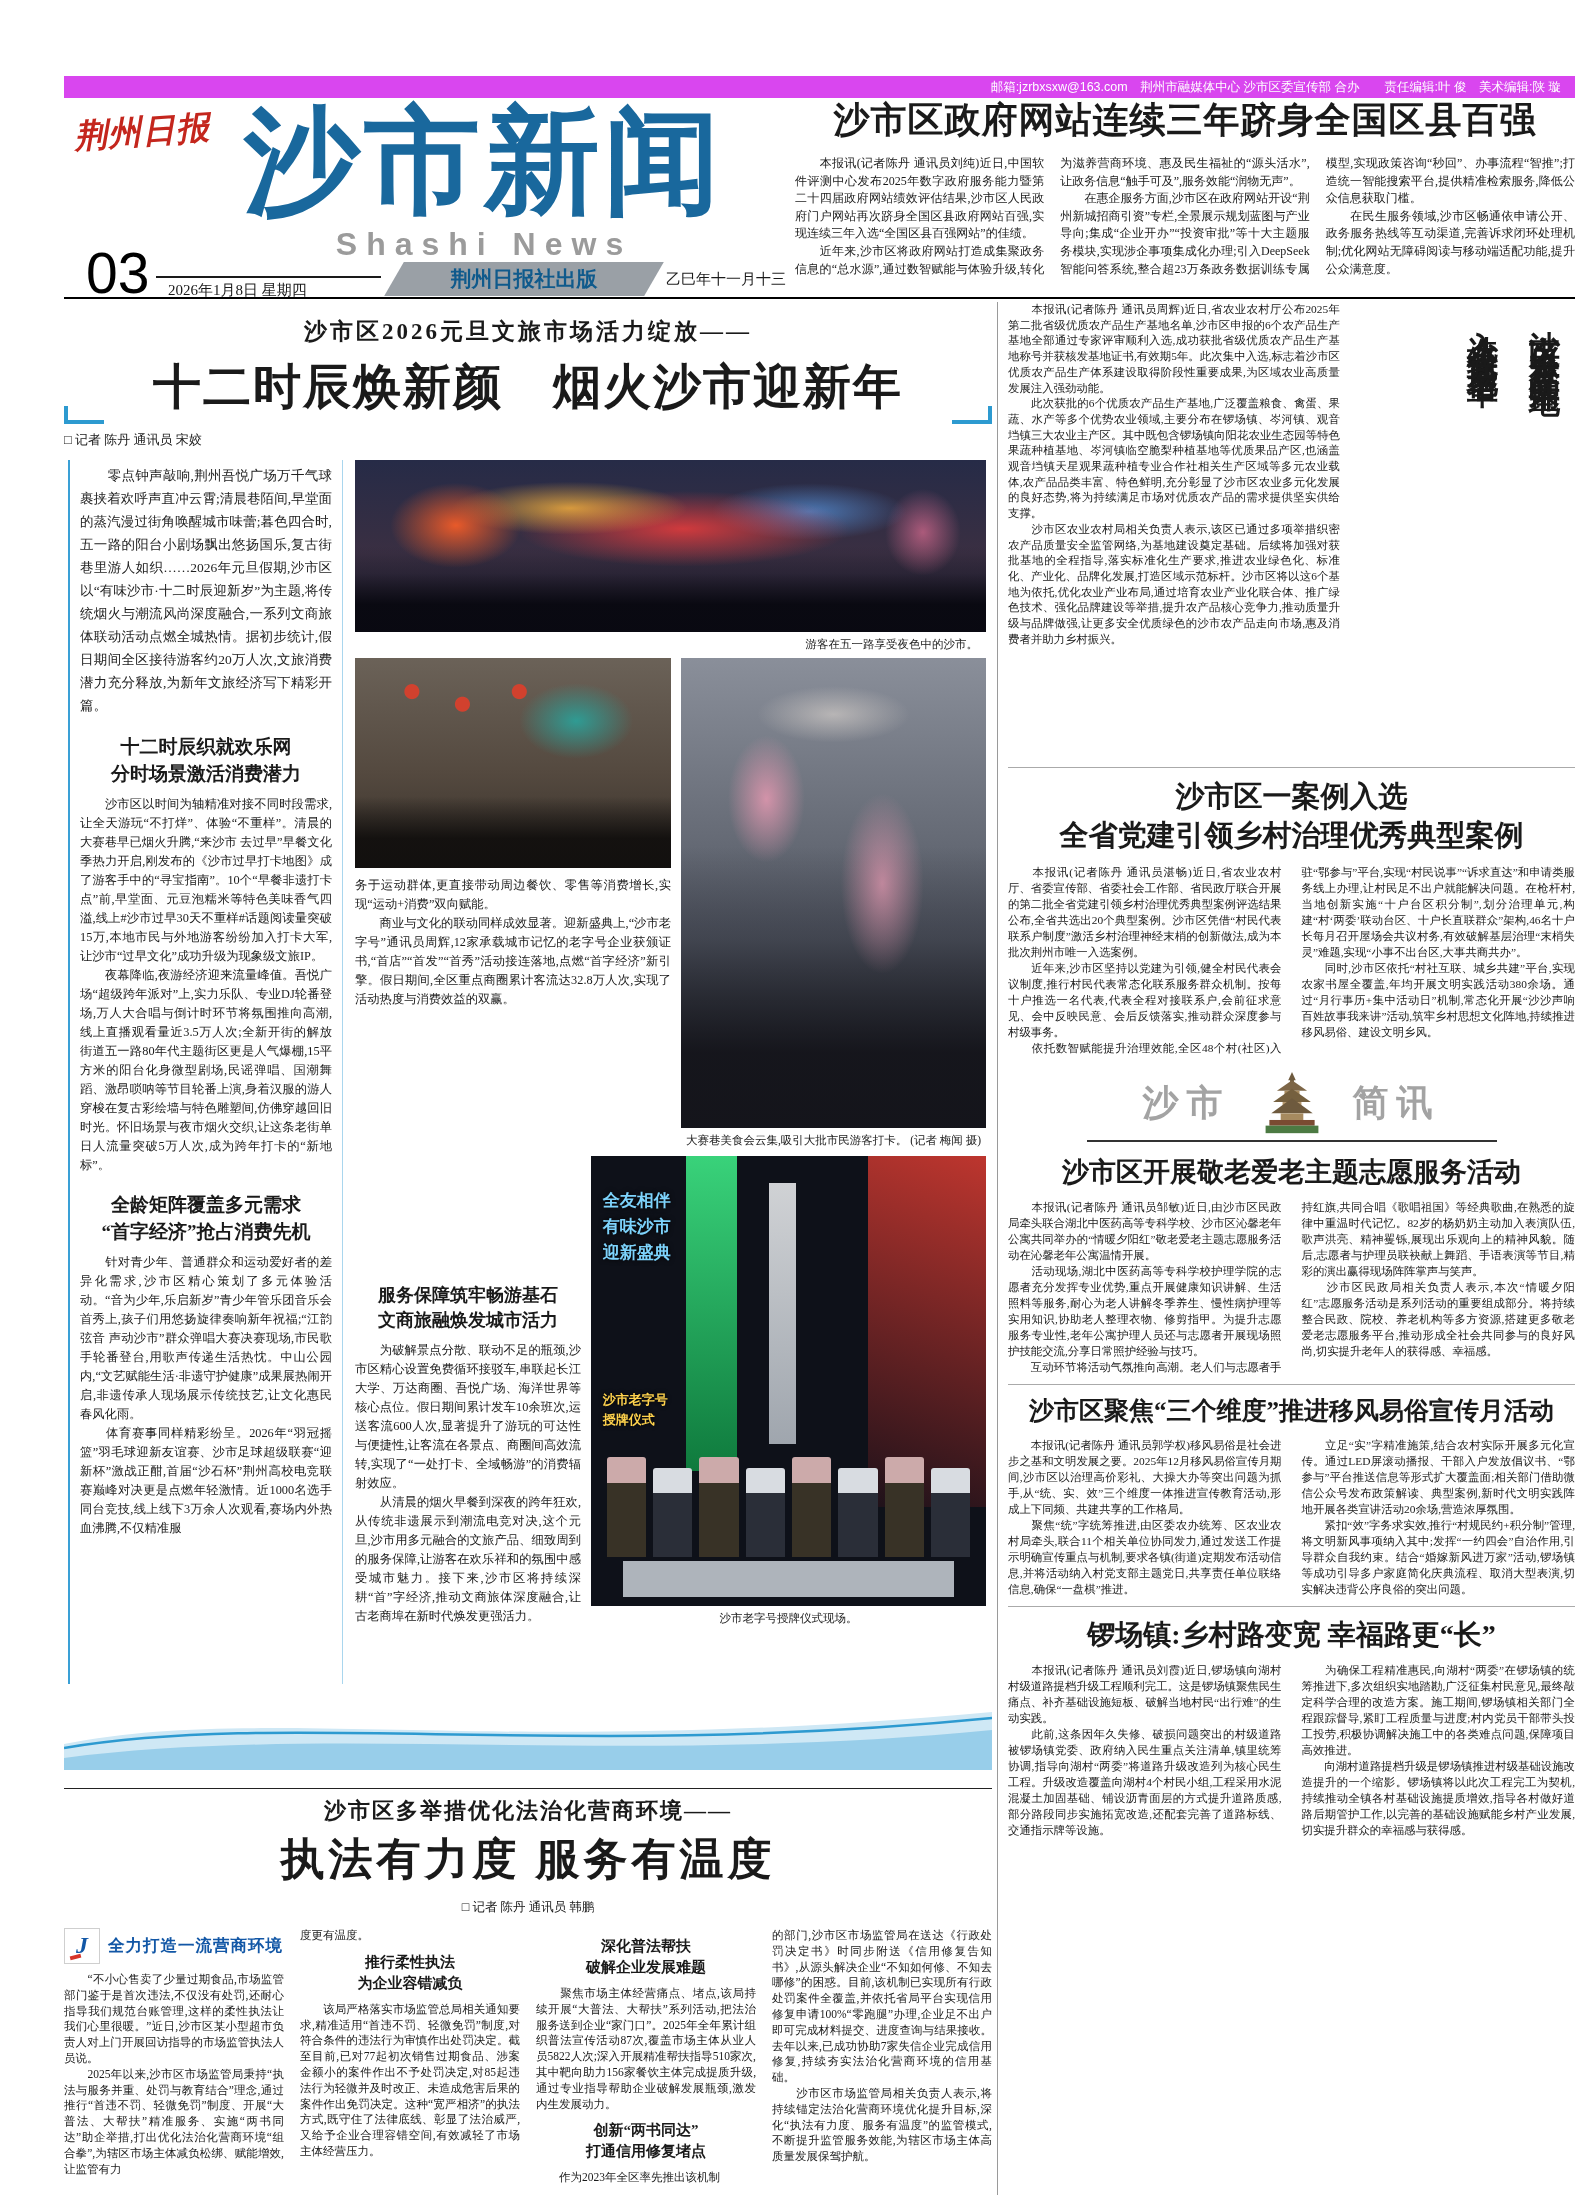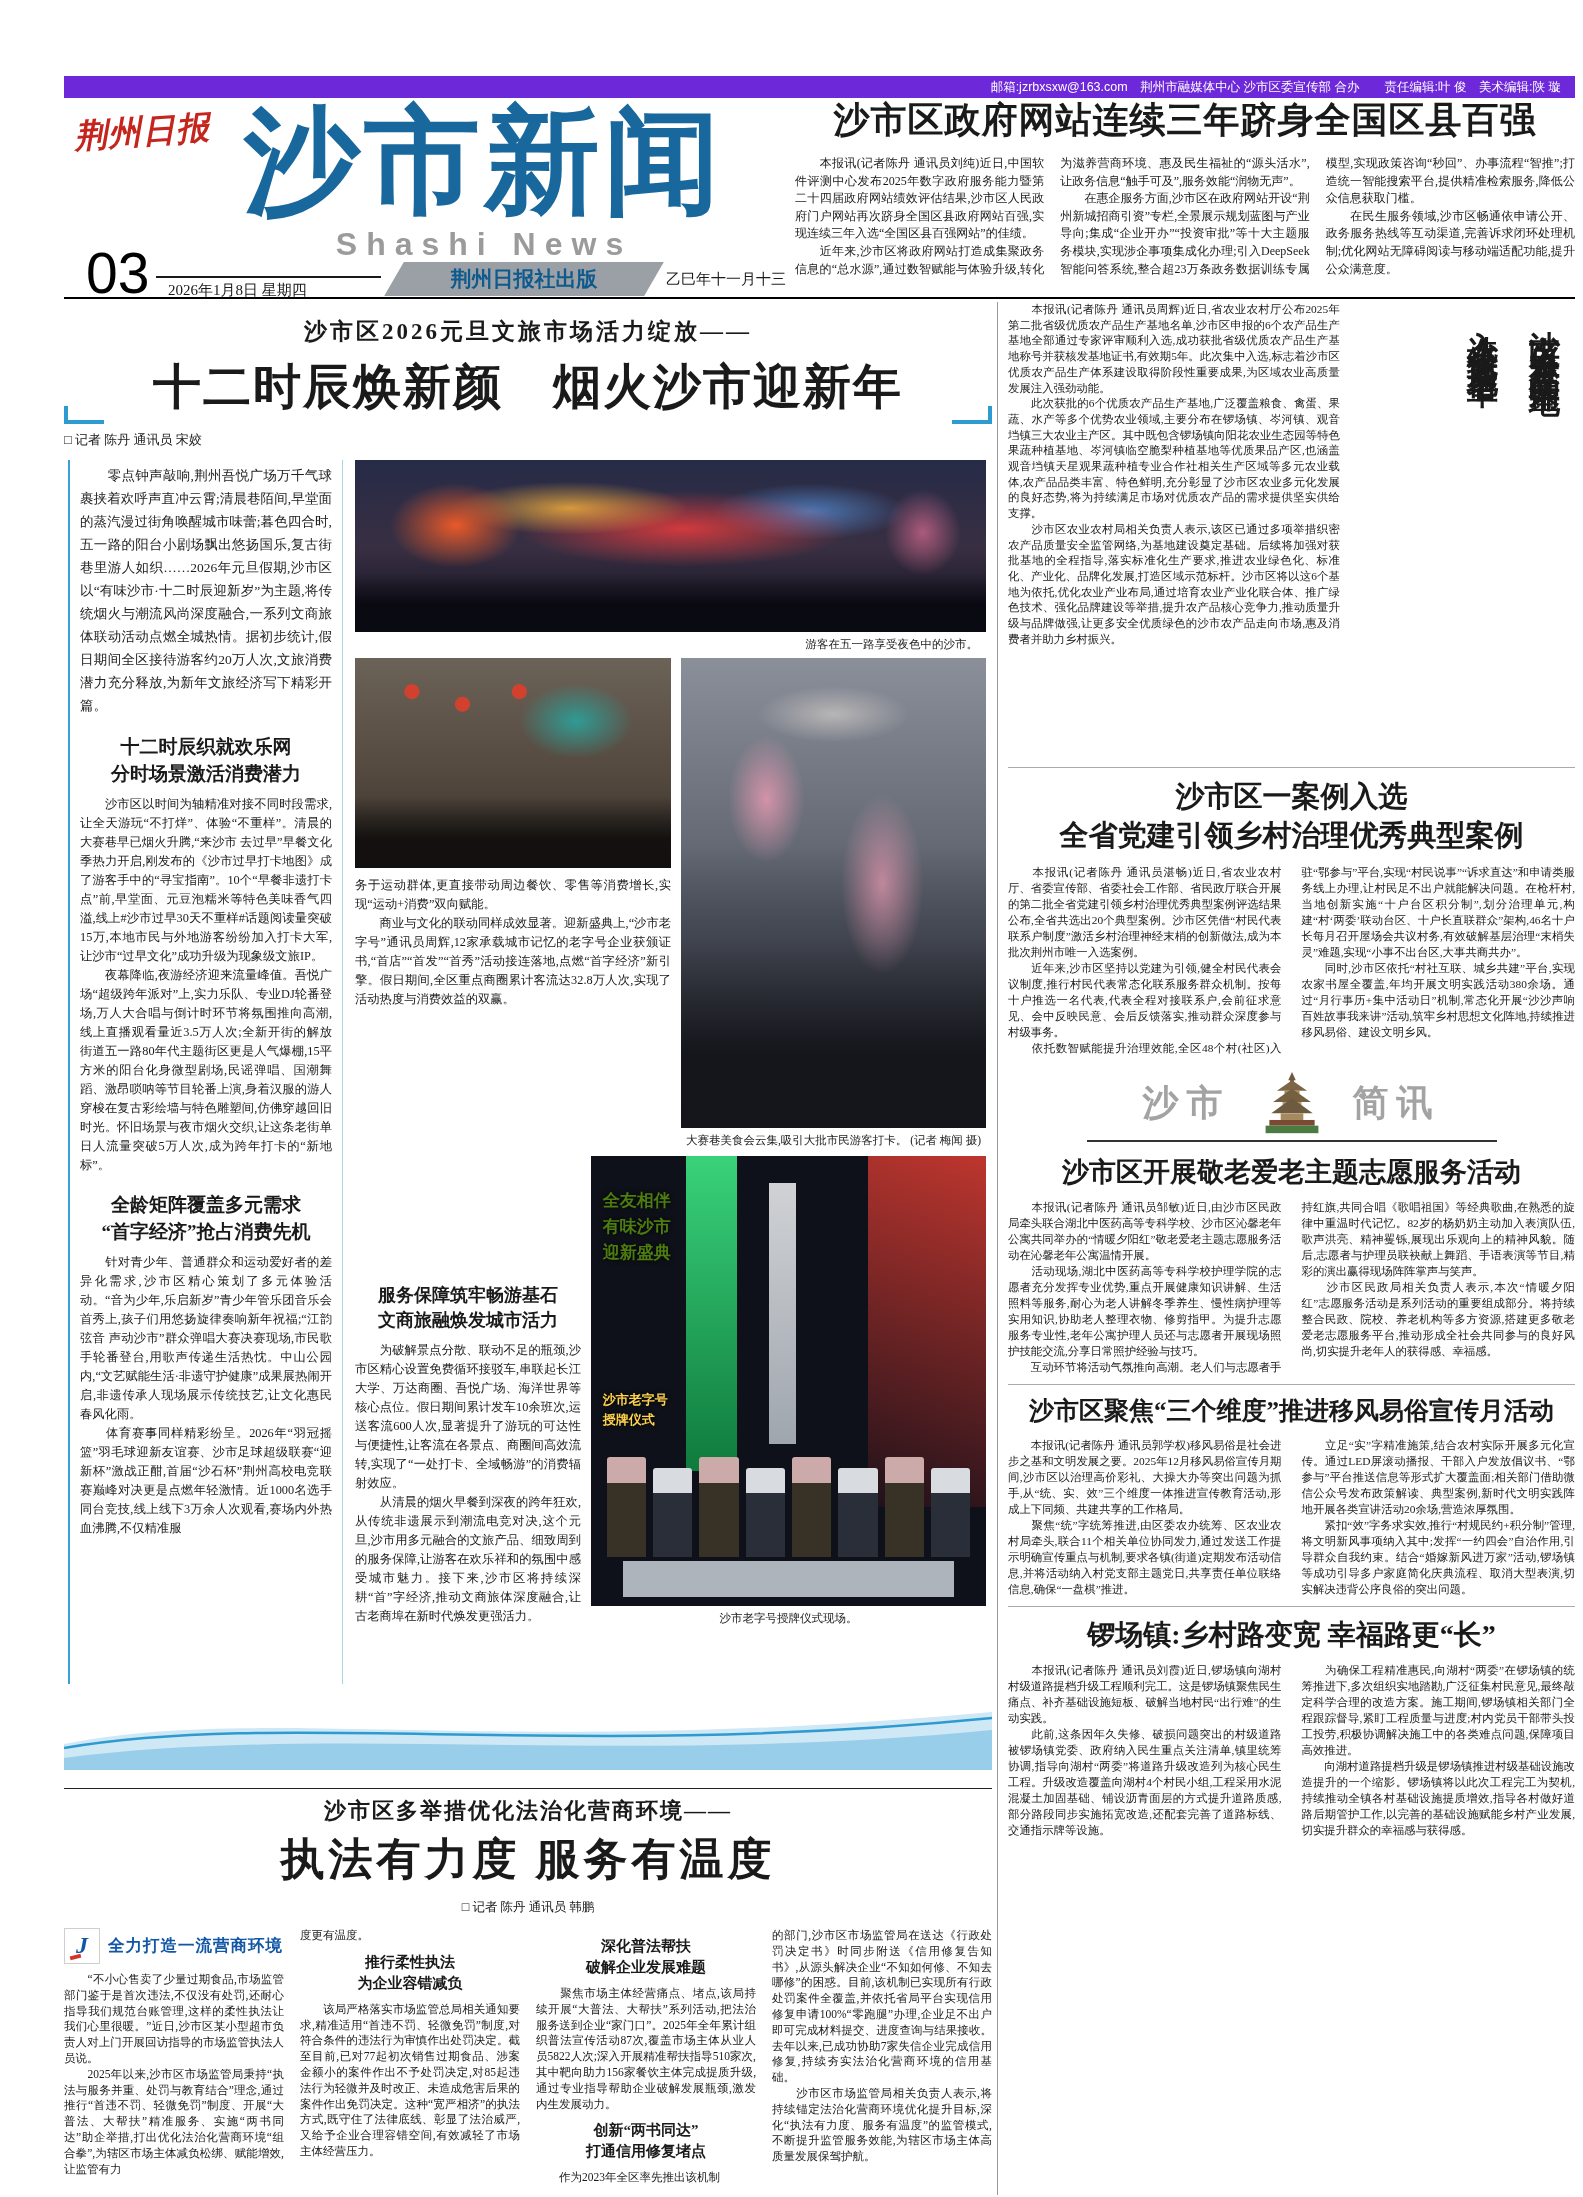--- a/index.html
+++ b/index.html
@@ -2,21 +2,21 @@
 <html><head>
 <meta charset="utf-8">
 <style>
   html,body{margin:0;padding:0;background:#e8e8e8;}
   .page{position:relative;width:1583px;height:2197px;background:#fff;overflow:hidden;
         color:#1a1a1a;font-family:"Liberation Serif","DejaVu Serif",serif;}
   .pre{white-space:pre-line;}
   .just{text-align:justify;}
 
   
-  #topbar{position:absolute;left:64px;top:76px;width:1511px;height:22px;background:#6d28d9;
+  #topbar{position:absolute;left:64px;top:76px;width:1511px;height:22px;background:#d946ef;
           color:#fff;font-family:"Liberation Sans",sans-serif;font-size:12.5px;line-height:22px;
           text-align:right;padding-right:14px;box-sizing:border-box;}
 
   
   #masthead{position:absolute;left:64px;top:98px;width:730px;height:198px;}
   .mh-logo{position:absolute;left:10px;top:12px;font-size:33px;color:#c4261d;font-weight:900;
            font-style:italic;transform:rotate(-4deg);letter-spacing:1px;}
   .mh-title{position:absolute;left:110px;top:-14px;width:620px;text-align:center;font-size:116px;
             font-weight:900;color:#19689d;letter-spacing:4px;}
   .mh-sub{position:absolute;left:110px;top:128px;width:620px;text-align:center;font-size:32px;
@@ -90,21 +90,21 @@
      radial-gradient(closest-side at 50% 12%,rgba(240,230,220,.5),transparent 50%),
      linear-gradient(0deg,rgba(18,18,24,.92) 0 16%,rgba(40,42,52,.4) 40%,transparent 60%),
      linear-gradient(180deg,#8a8f9a 0%,#565b66 55%,#2f333c 100%);}
   .stage{height:450px;background:#0e1119;}
   .greenpanel{position:absolute;left:24%;top:0;width:13%;height:70%;
               background:linear-gradient(180deg,#39d27a,#0f7a3d);}
   .whitetower{position:absolute;left:45%;top:6%;width:7%;height:58%;
               background:linear-gradient(180deg,#f2f4f6,#b9c0c8);opacity:.85;}
   .redglow{position:absolute;right:0;top:0;width:30%;height:78%;
            background:linear-gradient(200deg,rgba(220,60,50,.85),rgba(120,20,30,.15));}
-  .stagetext{position:absolute;left:3%;top:7%;color:#4d7c0f;font-weight:900;font-size:17px;
+  .stagetext{position:absolute;left:3%;top:7%;color:#7dd3fc;font-weight:900;font-size:17px;
              line-height:1.55;text-shadow:0 0 5px #000;}
   .stagebadge{position:absolute;left:3%;top:52%;color:#ffd34d;font-weight:700;font-size:13px;
               line-height:1.5;text-shadow:0 0 4px #000;}
   .people{position:absolute;left:4%;right:4%;bottom:11%;height:24%;display:flex;gap:7px;
           align-items:flex-end;}
   .person{flex:1;height:82%;border-radius:3px 3px 0 0;
           background:linear-gradient(180deg,#d8dce1 0 28%,#2a2e38 28% 100%);}
   .person:nth-child(odd){height:92%;background:linear-gradient(180deg,#caa 0 26%,#383226 26% 100%);}
   .podium{position:absolute;bottom:2%;left:8%;right:8%;height:8%;background:rgba(215,221,228,.8);}
 

